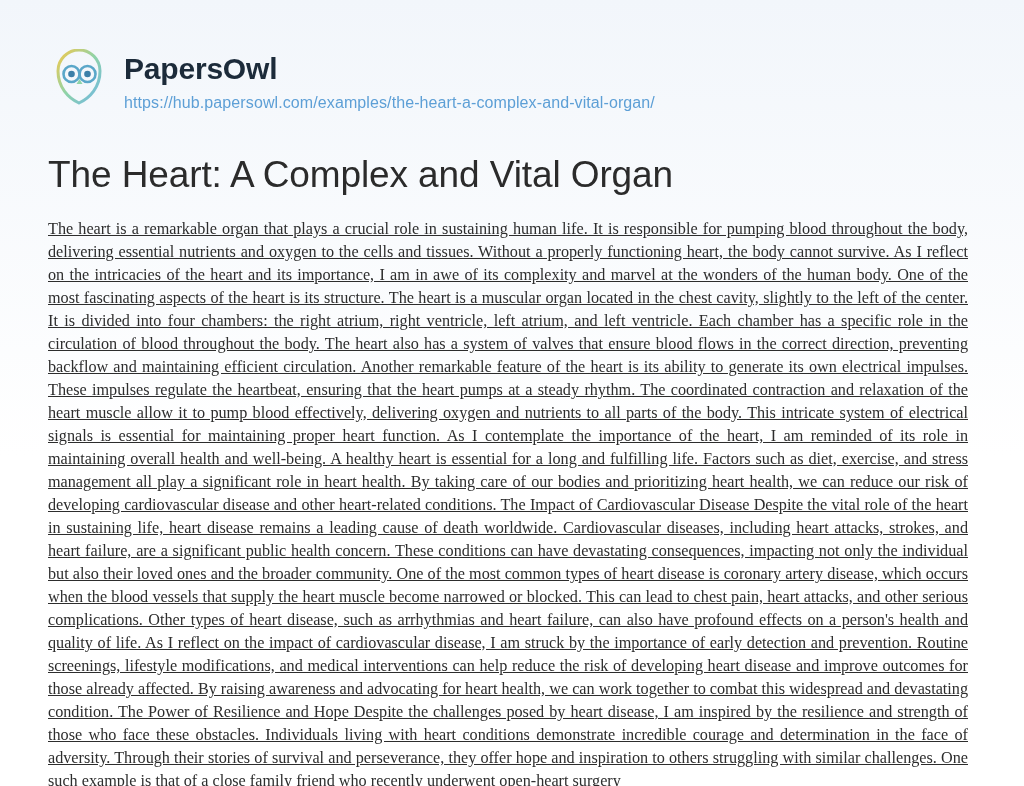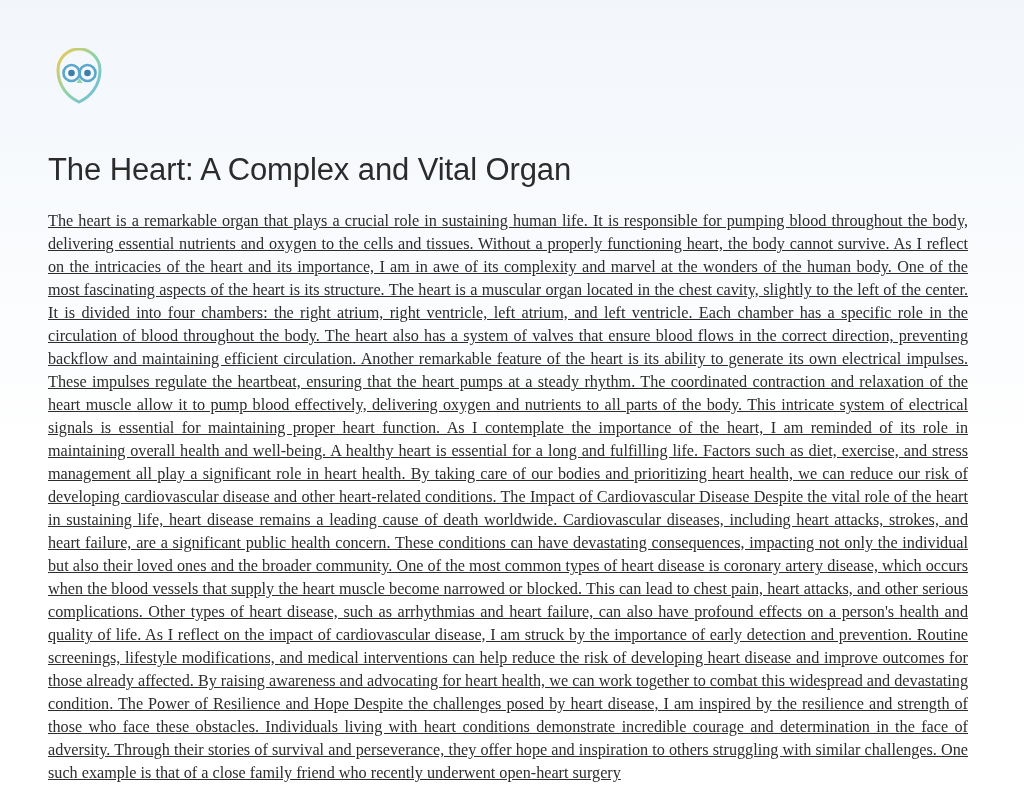--- a/index.html
+++ b/index.html
@@ -52,21 +52,21 @@
     color: #5d9fd6;
     margin-top: 9px;
     letter-spacing: 0.1px;
     text-decoration: none;
   }
   .content {
     padding: 42px 56px 0 48px;
   }
   .doc-title {
     font-family: "Liberation Sans", sans-serif;
-    font-size: 31px;
+    font-size: 37px;
     font-weight: normal;
     color: #2b2b2b;
     margin: 0 0 22px 0;
     letter-spacing: -0.1px;
   }
   .doc-body {
     font-family: "Liberation Serif", serif;
     font-size: 16.2px;
     line-height: 1.42;
     color: #2d2d2d;
@@ -92,20 +92,24 @@
           </linearGradient>
         </defs>
         <path d="M10 22 a21 21 0 0 1 42 0 c0 16 -10 27 -21 32 C20 49 10 38 10 22 z" fill="none" stroke="url(#owlgrad)" stroke-width="3"></path>
         <circle cx="23.5" cy="25" r="8" fill="none" stroke="#5aa7c9" stroke-width="2.6"></circle>
         <circle cx="39.5" cy="25" r="8" fill="none" stroke="#5aa7c9" stroke-width="2.6"></circle>
         <circle cx="23.5" cy="25" r="3.3" fill="#3c7fa8"></circle>
         <circle cx="39.5" cy="25" r="3.3" fill="#3c7fa8"></circle>
         <path d="M31.5 30 l-3 5 h6 z" fill="#8fd3a8"></path>
       </svg>
     </div>
+    <div class="brand-block">
+      <div class="brand-name">PapersOwl</div>
+      <a class="brand-url" href="#">https://hub.papersowl.com/examples/the-heart-a-complex-and-vital-organ/</a>
+    </div>
   </div>
 
   <div class="content">
     <h1 class="doc-title">The Heart: A Complex and Vital Organ</h1>
     <p class="doc-body">The heart is a remarkable organ that plays a crucial role in sustaining human life. It is responsible for pumping blood throughout the body, delivering essential nutrients and oxygen to the cells and tissues. Without a properly functioning heart, the body cannot survive. As I reflect on the intricacies of the heart and its importance, I am in awe of its complexity and marvel at the wonders of the human body. One of the most fascinating aspects of the heart is its structure. The heart is a muscular organ located in the chest cavity, slightly to the left of the center. It is divided into four chambers: the right atrium, right ventricle, left atrium, and left ventricle. Each chamber has a specific role in the circulation of blood throughout the body. The heart also has a system of valves that ensure blood flows in the correct direction, preventing backflow and maintaining efficient circulation. Another remarkable feature of the heart is its ability to generate its own electrical impulses. These impulses regulate the heartbeat, ensuring that the heart pumps at a steady rhythm. The coordinated contraction and relaxation of the heart muscle allow it to pump blood effectively, delivering oxygen and nutrients to all parts of the body. This intricate system of electrical signals is essential for maintaining proper heart function. As I contemplate the importance of the heart, I am reminded of its role in maintaining overall health and well-being. A healthy heart is essential for a long and fulfilling life. Factors such as diet, exercise, and stress management all play a significant role in heart health. By taking care of our bodies and prioritizing heart health, we can reduce our risk of developing cardiovascular disease and other heart-related conditions. The Impact of Cardiovascular Disease Despite the vital role of the heart in sustaining life, heart disease remains a leading cause of death worldwide. Cardiovascular diseases, including heart attacks, strokes, and heart failure, are a significant public health concern. These conditions can have devastating consequences, impacting not only the individual but also their loved ones and the broader community. One of the most common types of heart disease is coronary artery disease, which occurs when the blood vessels that supply the heart muscle become narrowed or blocked. This can lead to chest pain, heart attacks, and other serious complications. Other types of heart disease, such as arrhythmias and heart failure, can also have profound effects on a person's health and quality of life. As I reflect on the impact of cardiovascular disease, I am struck by the importance of early detection and prevention. Routine screenings, lifestyle modifications, and medical interventions can help reduce the risk of developing heart disease and improve outcomes for those already affected. By raising awareness and advocating for heart health, we can work together to combat this widespread and devastating condition. The Power of Resilience and Hope Despite the challenges posed by heart disease, I am inspired by the resilience and strength of those who face these obstacles. Individuals living with heart conditions demonstrate incredible courage and determination in the face of adversity. Through their stories of survival and perseverance, they offer hope and inspiration to others struggling with similar challenges. One such example is that of a close family friend who recently underwent open-heart surgery</p>
   </div>
 
 </div>
 
 </body></html>

